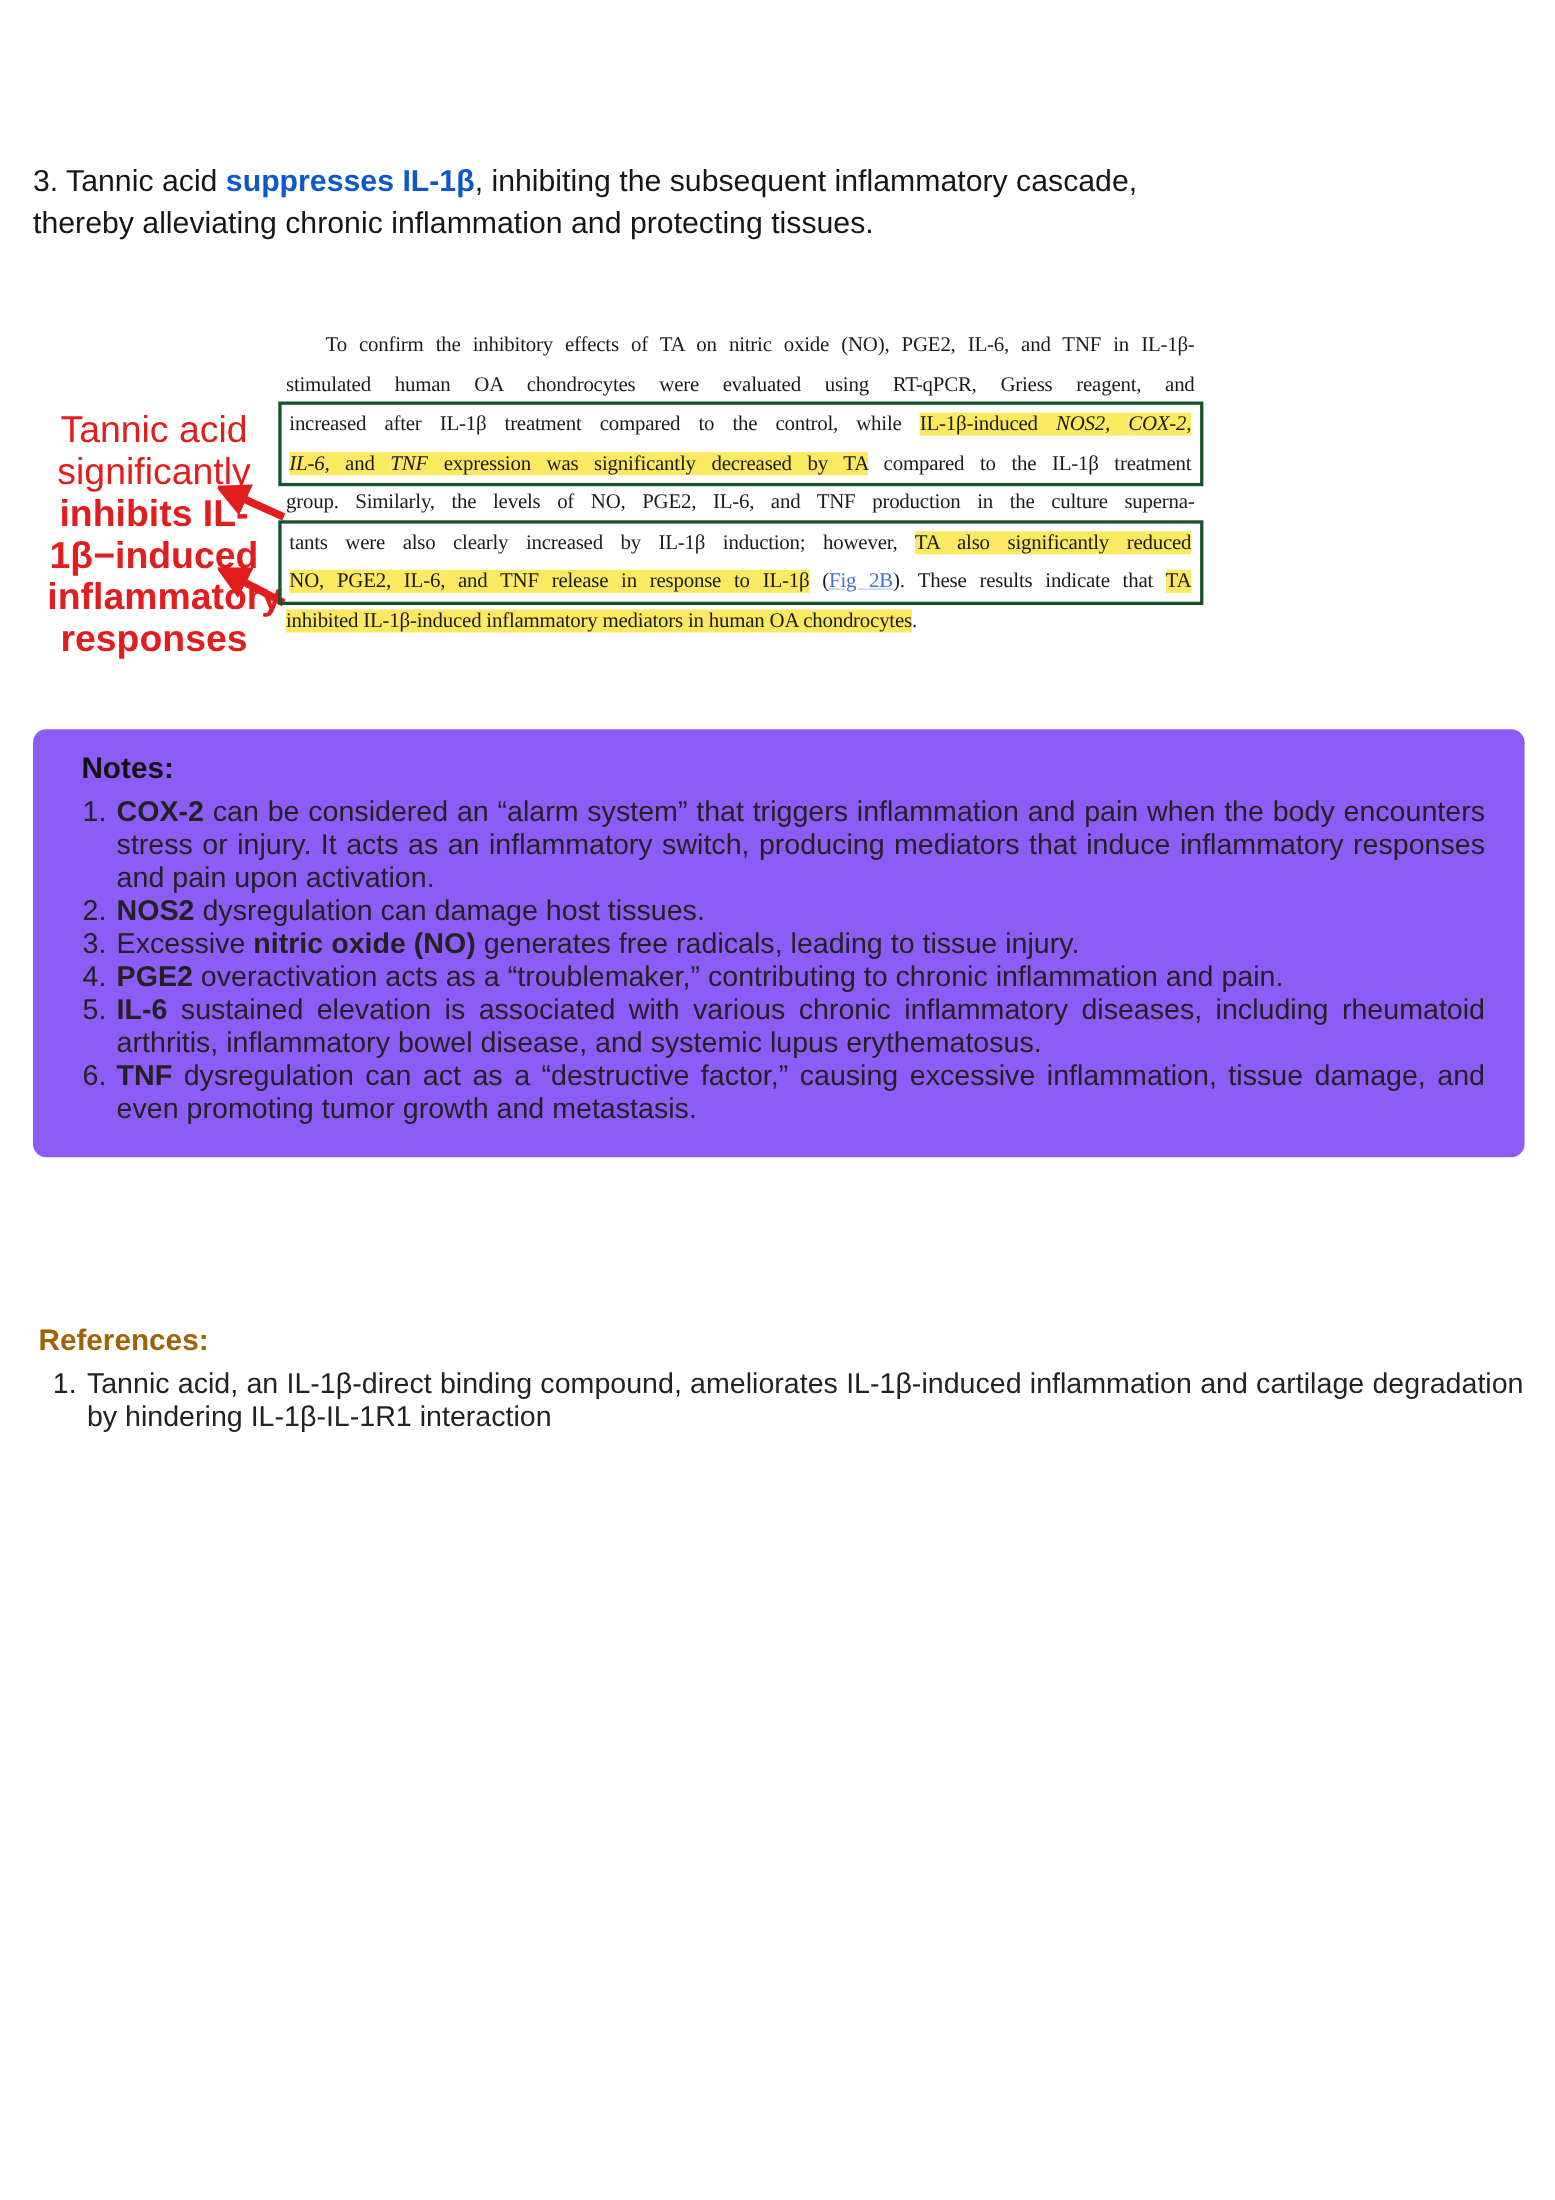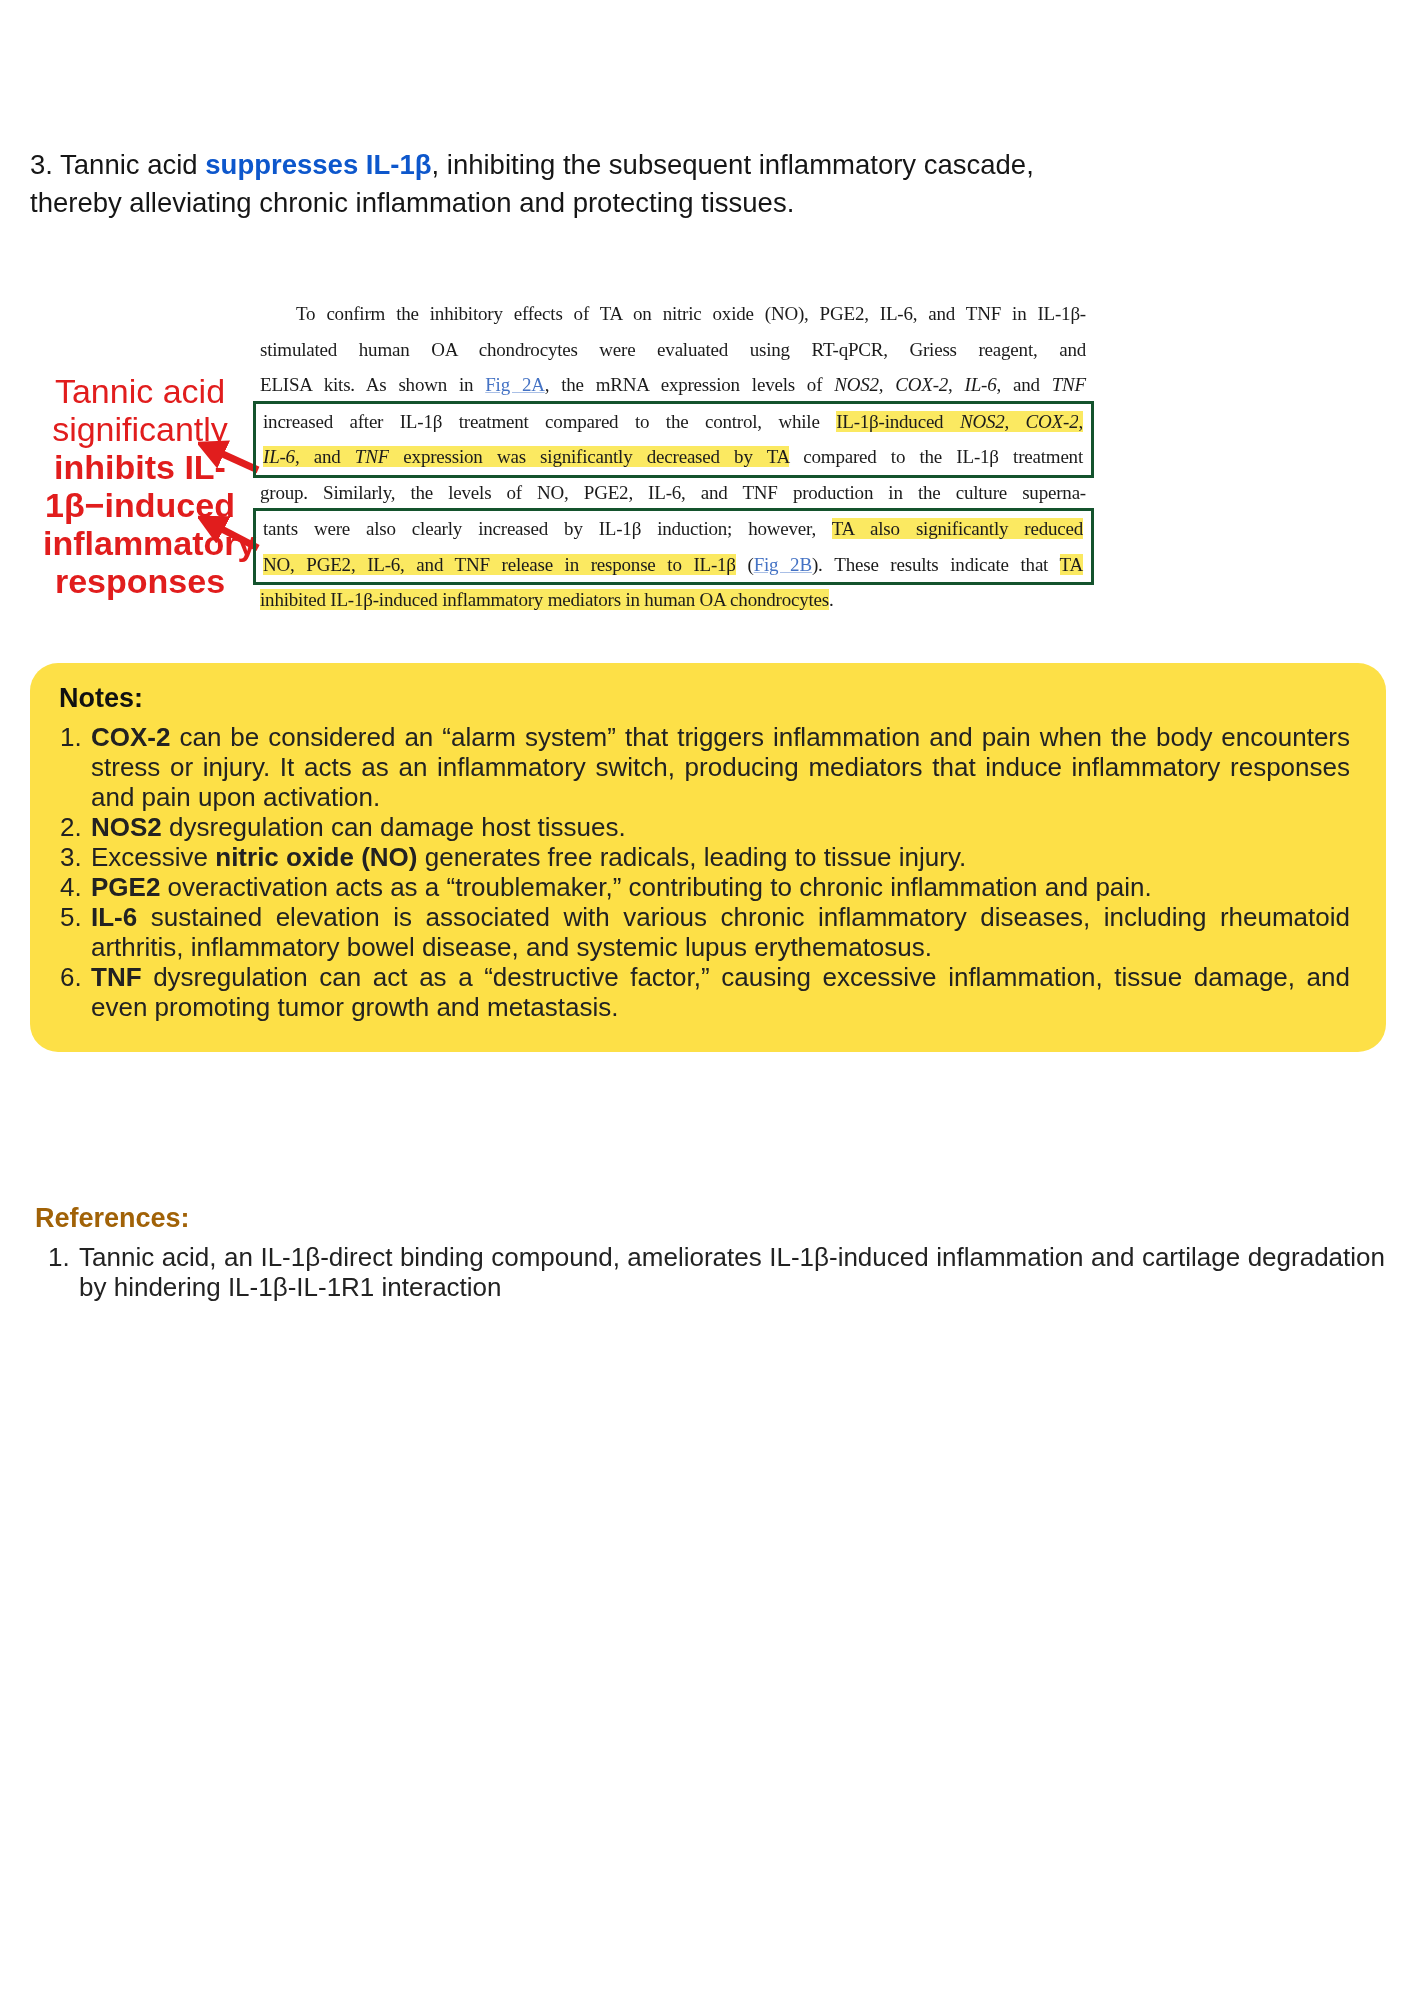--- a/index.html
+++ b/index.html
@@ -42,22 +42,22 @@
   .eline.first { text-indent:36px; }
   .eline.last { text-align-last:left; }
   .redbox {
     border:3px solid #14532d;
     margin:-2px -8px -3px -7px; padding:0 8px 0 7px;
   }
 
   
   .notes-panel {
     position:absolute; left:30px; top:663px; width:1356px;
-    background:#fde047; border-radius:28px;
-    padding:20px 36px 30px 17px; box-sizing:border-box;
+    background:#8b5cf6; border-radius:12px;
+    padding:20px 36px 30px 32px; box-sizing:border-box;
   }
   .notes-title { font-size:27px; font-weight:700; color:#111; margin-left:12px; }
   .notes-ol, .refs-ol { list-style:none; margin:8px 0 0 0; padding:0; counter-reset:nn; }
   .note-item, .reference-item {
     counter-increment:nn; position:relative; padding-left:44px;
     font-size:26px; line-height:30px; color:#222; text-align:justify;
   }
   .note-item::before, .reference-item::before {
     content:counter(nn) "."; position:absolute; left:13px; top:0;
   }
@@ -89,21 +89,20 @@
         <path d="M0,0 L4.4,2.2 L0,4.4 z" fill="#e11d1d"></path>
       </marker>
     </defs>
     <line x1="60" y1="34" x2="18" y2="15" stroke="#e11d1d" stroke-width="7" marker-end="url(#ah)"></line>
     <line x1="60" y1="112" x2="18" y2="90" stroke="#e11d1d" stroke-width="7" marker-end="url(#ah)"></line>
   </svg>
 
   <div class="excerpt">
       <div class="eline first"><span>To confirm the inhibitory effects of TA on nitric oxide (NO), PGE2, IL-6, and TNF in IL-1β-</span></div>
       <div class="eline"><span>stimulated human OA chondrocytes were evaluated using RT-qPCR, Griess reagent, and</span></div>
-      <div class="eline"><span>ELISA kits. As shown in </span><span class="link">Fig 2A</span><span>, the mRNA expression levels of </span><span class="i">NOS2</span><span>, </span><span class="i">COX-2</span><span>, </span><span class="i">IL-6</span><span>, and </span><span class="i">TNF</span></div>
       <div class="redbox">
         <div class="eline"><span>increased after IL-1β treatment compared to the control, while </span><span class="hl">IL-1β-induced </span><span class="i hl">NOS2</span><span class="hl">, </span><span class="i hl">COX-2</span><span class="hl">,</span></div>
         <div class="eline"><span class="i hl">IL-6</span><span class="hl">, and </span><span class="i hl">TNF</span><span class="hl"> expression was significantly decreased by TA</span><span> compared to the IL-1β treatment</span></div>
       </div>
       <div class="eline"><span>group. Similarly, the levels of NO, PGE2, IL-6, and TNF production in the culture superna-</span></div>
       <div class="redbox">
         <div class="eline"><span>tants were also clearly increased by IL-1β induction; however, </span><span class="hl">TA also significantly reduced</span></div>
         <div class="eline"><span class="hl">NO, PGE2, IL-6, and TNF release in response to IL-1β</span><span> (</span><span class="link">Fig 2B</span><span>). These results indicate that </span><span class="hl">TA</span></div>
       </div>
       <div class="eline last"><span class="hl">inhibited IL-1β-induced inflammatory mediators in human OA chondrocytes</span><span>.</span></div>

